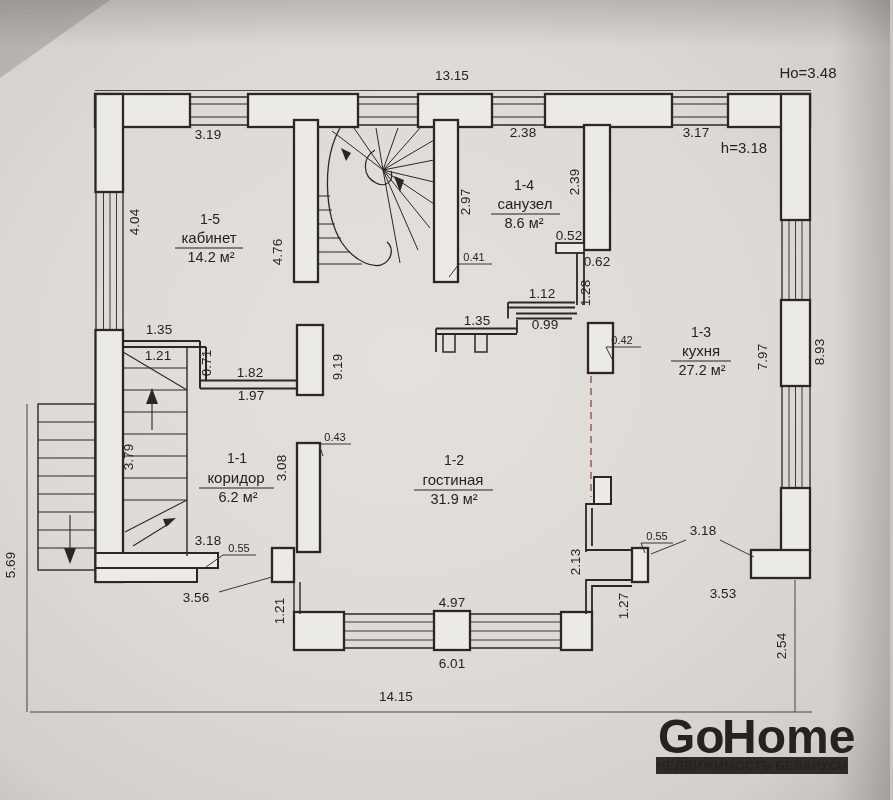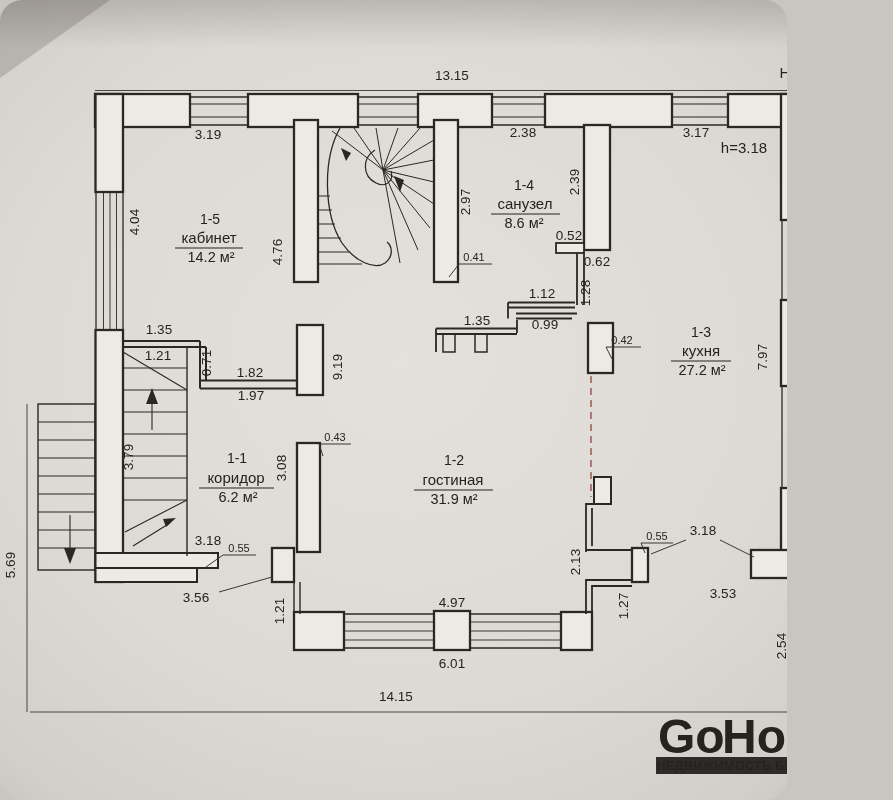--- a/index.html
+++ b/index.html
@@ -1,17 +1,17 @@
 <!DOCTYPE html>
 <html><head>
 <meta charset="utf-8">
 <style>
   html,body{margin:0;padding:0;background:#c9c5c0;}
-  .stage{position:relative;width:787px;height:800px;overflow:hidden;
-         font-family:"Liberation Sans",sans-serif;border-radius:22px;}
+  .stage{position:relative;width:890px;height:800px;overflow:hidden;
+         font-family:"Liberation Sans",sans-serif;}
   svg{display:block;}
   text{fill:#26231f;font-family:"Liberation Sans",sans-serif;}
   .dim{font-size:13.5px;}
   .dim-sm{font-size:11px;}
   .room-id{font-size:14px;}
   .room-name{font-size:15px;}
   .room-area{font-size:14.5px;}
   .hgt{font-size:15px;}
 </style>
 </head>

